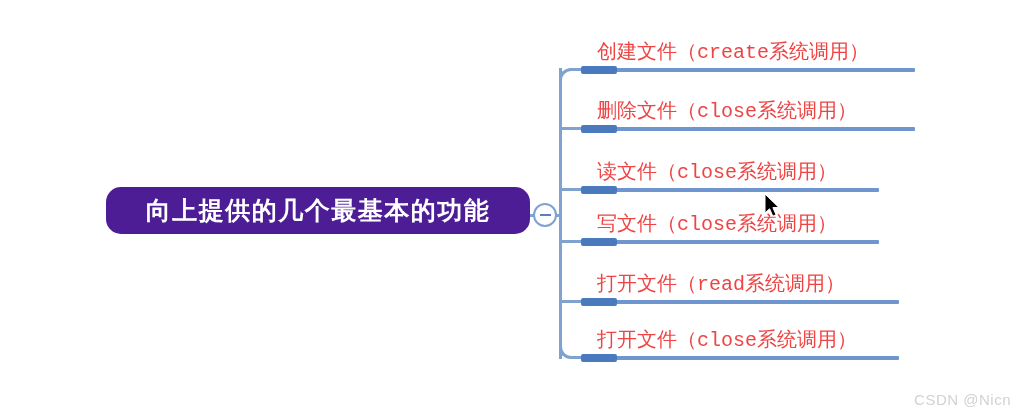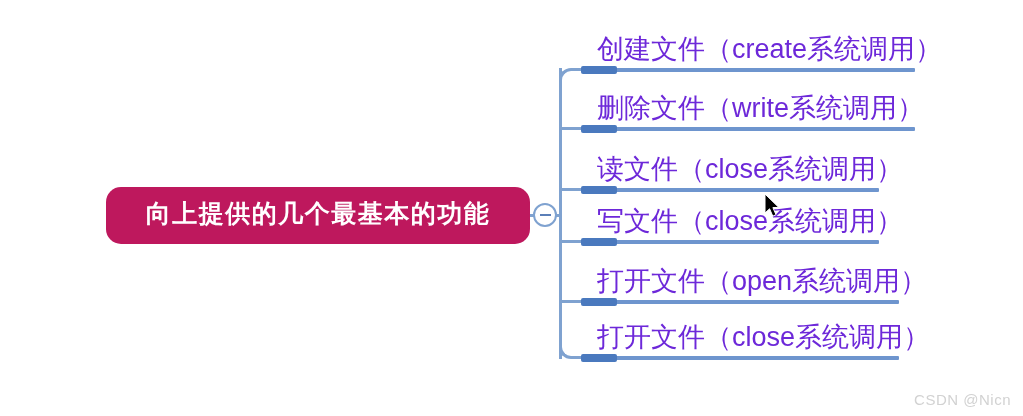--- a/index.html
+++ b/index.html
@@ -20,28 +20,27 @@
     height: 416px;
     background: #ffffff;
   }
 
   
   .root-node {
     position: absolute;
     left: 106px;
     top: 187px;
     width: 424px;
-    height: 57px;
-    background: #be185d;
+    height: 47px;
+    background: #4c1d95;
     border-radius: 15px;
     box-sizing: border-box;
     display: flex;
     align-items: center;
     justify-content: center;
-    font-family: Liberation Mono, monospace;
   }
   .root-label {
     color: #ffffff;
     font-size: 25px;
     font-weight: bold;
     letter-spacing: 1.5px;
     white-space: nowrap;
     line-height: 1;
   }
 
@@ -109,23 +108,24 @@
 
   
   .branch {
     position: absolute;
   }
   .branch-label {
     position: absolute;
     left: 0;
     bottom: 9px;
     white-space: nowrap;
-    font-size: 27px;
-    color: #6d28d9;
+    font-size: 20px;
+    color: #ef4444;
     line-height: 1;
+    font-family: Liberation Mono, monospace;
   }
   .branch-underline {
     position: absolute;
     left: 0;
     bottom: 0;
     height: 4px;
     background: #6E95CE;
     border-radius: 1px;
   }
   .branch-underline-lead {
@@ -178,42 +178,42 @@
   <div class="elbow top" style="left:559px; top:68px;"></div>
   <div class="stub" style="left:573px; top:68px; width:8px;"></div>
   <div class="branch" style="left:581px; top:22px; height:50px;">
     <span class="branch-label" style="left:16px;">创建文件（create系统调用）</span>
     <div class="branch-underline" style="width:334px;"></div>
     <div class="branch-underline-lead"></div>
   </div>
 
   <div class="stub" style="left:559px; top:127px; width:22px;"></div>
   <div class="branch" style="left:581px; top:81px; height:50px;">
-    <span class="branch-label" style="left:16px;">删除文件（write系统调用）</span>
+    <span class="branch-label" style="left:16px;">删除文件（close系统调用）</span>
     <div class="branch-underline" style="width:334px;"></div>
     <div class="branch-underline-lead"></div>
   </div>
 
   <div class="stub" style="left:559px; top:188px; width:22px;"></div>
   <div class="branch" style="left:581px; top:142px; height:50px;">
     <span class="branch-label" style="left:16px;">读文件（close系统调用）</span>
     <div class="branch-underline" style="width:298px;"></div>
     <div class="branch-underline-lead"></div>
   </div>
 
   <div class="stub" style="left:559px; top:240px; width:22px;"></div>
   <div class="branch" style="left:581px; top:194px; height:50px;">
     <span class="branch-label" style="left:16px;">写文件（close系统调用）</span>
     <div class="branch-underline" style="width:298px;"></div>
     <div class="branch-underline-lead"></div>
   </div>
 
   <div class="stub" style="left:559px; top:300px; width:22px;"></div>
   <div class="branch" style="left:581px; top:254px; height:50px;">
-    <span class="branch-label" style="left:16px;">打开文件（open系统调用）</span>
+    <span class="branch-label" style="left:16px;">打开文件（read系统调用）</span>
     <div class="branch-underline" style="width:318px;"></div>
     <div class="branch-underline-lead"></div>
   </div>
 
   <div class="elbow bottom" style="left:559px; top:345px;"></div>
   <div class="stub" style="left:573px; top:356px; width:8px;"></div>
   <div class="branch" style="left:581px; top:310px; height:50px;">
     <span class="branch-label" style="left:16px;">打开文件（close系统调用）</span>
     <div class="branch-underline" style="width:318px;"></div>
     <div class="branch-underline-lead"></div>

